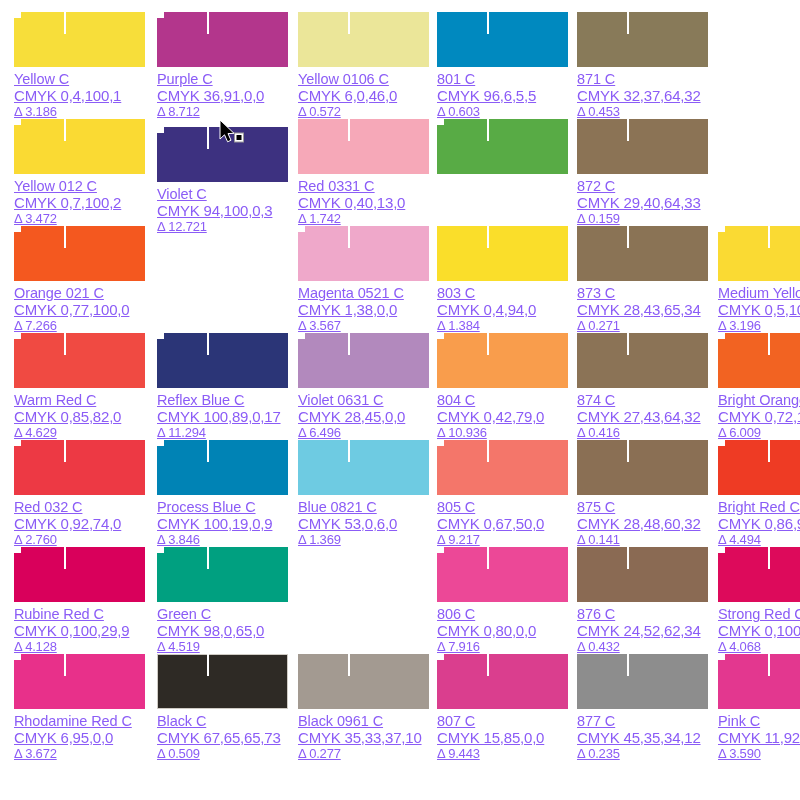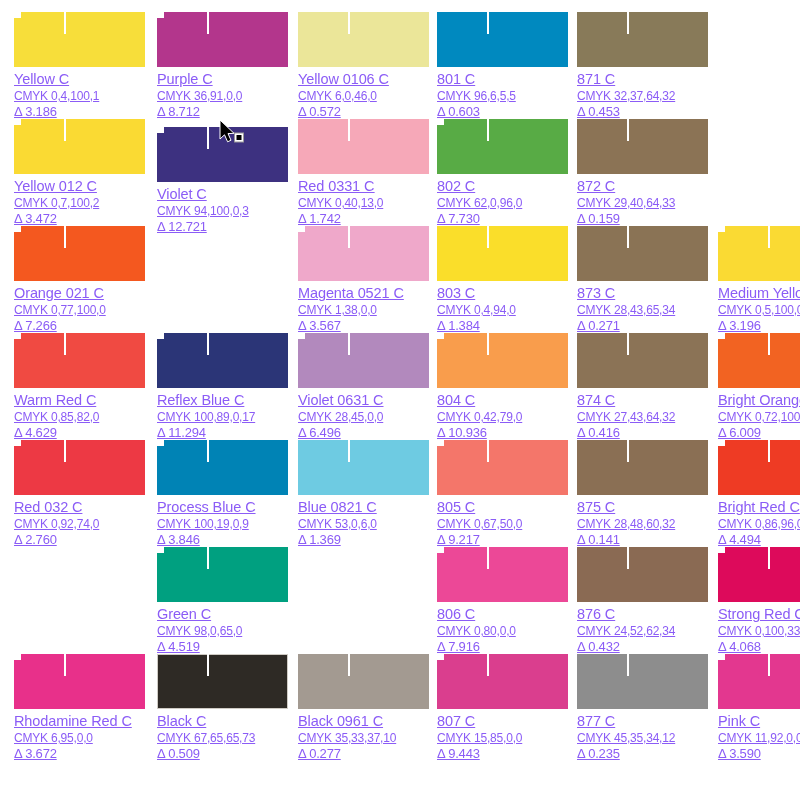--- a/index.html
+++ b/index.html
@@ -64,21 +64,21 @@
   .name{
     font-size:14.5px;
     line-height:17px;
     white-space:nowrap;
     letter-spacing:-0.1px;
   }
   .name.hover{
     text-decoration:underline;
   }
   .cmyk{
-    font-size:12px;
+    font-size:15px;
     line-height:16px;
     white-space:nowrap;
     letter-spacing:-0.2px;
   }
   .delta{
     font-size:13px;
     line-height:16px;
     white-space:nowrap;
     letter-spacing:-0.2px;
   }
@@ -185,25 +185,20 @@
         <div class="cmyk">CMYK 0,40,13,0</div>
         <div class="delta">Δ 1.742</div>
       </div>
     </div>
     <div class="cell" style="left: 437px; top: 119px;">
       <div class="swatch" style="--sw: #58ab45;">
         <div class="tab"></div>
         <div class="body"></div>
         <div class="divider"></div>
       </div>
-      <div class="labels">
-        <div class="name">802 C</div>
-        <div class="cmyk">CMYK 62,0,96,0</div>
-        <div class="delta">Δ 7.730</div>
-      </div>
     </div>
     <div class="cell" style="left: 577px; top: 119px;">
       <div class="swatch flat" style="--sw: #8b7355;">
         <div class="body"></div>
         <div class="divider"></div>
       </div>
       <div class="labels">
         <div class="name">872 C</div>
         <div class="cmyk">CMYK 29,40,64,33</div>
         <div class="delta">Δ 0.159</div>
@@ -399,20 +394,32 @@
     <div class="cell" style="left: 718px; top: 440px;">
       <div class="swatch" style="--sw: #ee3b24;">
         <div class="tab"></div>
         <div class="body"></div>
         <div class="divider"></div>
       </div>
       <div class="labels">
         <div class="name">Bright Red C</div>
         <div class="cmyk">CMYK 0,86,96,0</div>
         <div class="delta">Δ 4.494</div>
+      </div>
+    </div>
+    <div class="cell" style="left: 14px; top: 547px;">
+      <div class="swatch" style="--sw: #d9005b;">
+        <div class="tab"></div>
+        <div class="body"></div>
+        <div class="divider"></div>
+      </div>
+      <div class="labels">
+        <div class="name">Rubine Red C</div>
+        <div class="cmyk">CMYK 0,100,29,9</div>
+        <div class="delta">Δ 4.128</div>
       </div>
     </div>
     <div class="cell" style="left: 157px; top: 547px;">
       <div class="swatch" style="--sw: #00a080;">
         <div class="tab"></div>
         <div class="body"></div>
         <div class="divider"></div>
       </div>
       <div class="labels">
         <div class="name">Green C</div>

